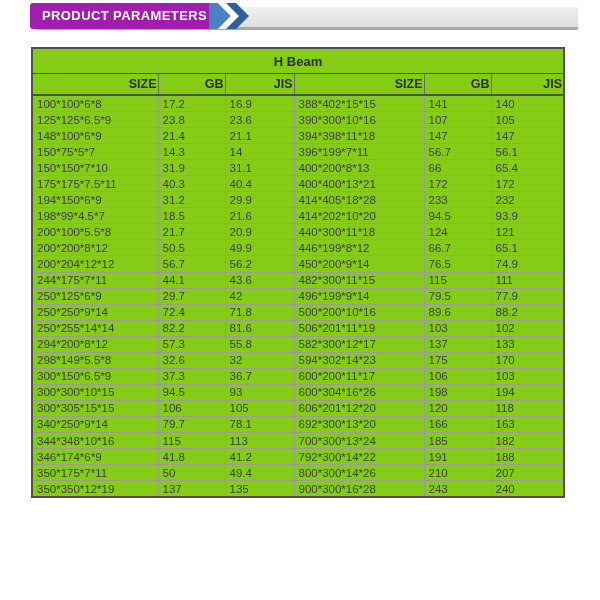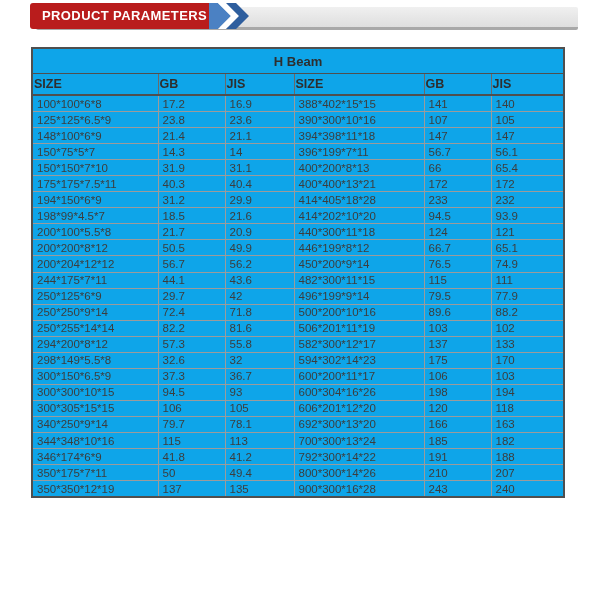--- a/index.html
+++ b/index.html
@@ -30,21 +30,21 @@
   .ribbon {
     position: absolute;
     left: 30px;
     top: 3px;
     height: 26px;
     display: flex;
     align-items: stretch;
     z-index: 2;
   }
   .ribbon-body {
-    background: #b91c1c;
+    background: #a21caf;
     color: #ffffff;
     font-size: 13px;
     font-weight: bold;
     letter-spacing: 0.4px;
     line-height: 26px;
     padding: 0 2px 8px 12px;
     border-radius: 3px 0 0 3px;
     white-space: nowrap;
   }
   .ribbon-arrow {
@@ -53,42 +53,42 @@
     width: 40px;
   }
   
   table.spec {
     position: absolute;
     left: 31px;
     top: 47px;
     width: 532px;
     border-collapse: collapse;
     table-layout: fixed;
-    background: #0ea5e9;
+    background: #84cc16;
     border: 2px solid #4f4f4f;
   }
   table.spec th, table.spec td {
     overflow: hidden;
     white-space: nowrap;
   }
   tr.title-row th {
     border: 1px solid #4f4f4f;
     font-size: 13px;
     font-weight: bold;
     height: 22px;
     text-align: center;
     color: #2e2e2e;
   }
   tr.head-row th {
     border: 1px solid #6a6a6a;
     border-bottom: 2px solid #4f4f4f;
     font-size: 12.5px;
     font-weight: bold;
     height: 18px;
-    text-align: left;
+    text-align: right;
     color: #2e2e2e;
   }
   tbody td {
     border: 1px solid #9b9b9b;
     font-size: 11.5px;
     height: 15.05px;
     padding: 0 0 0 4px;
     text-align: left;
     color: #3d3d3d;
   }

